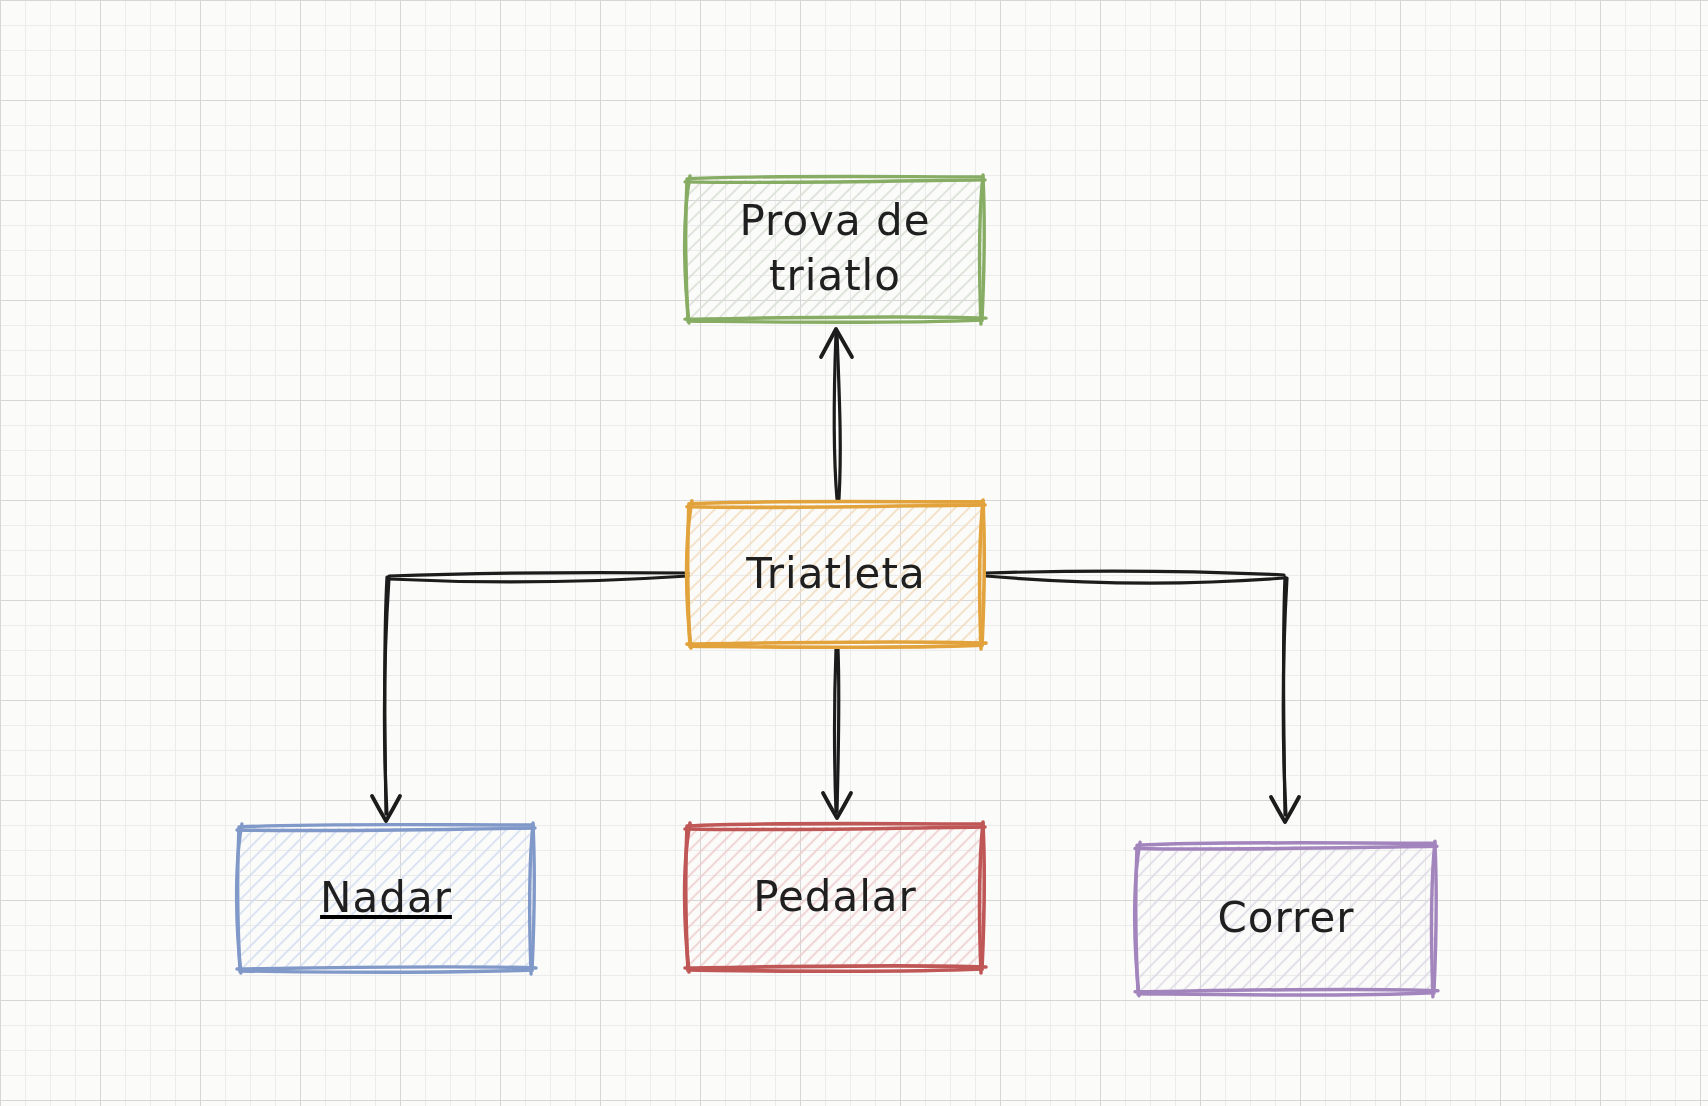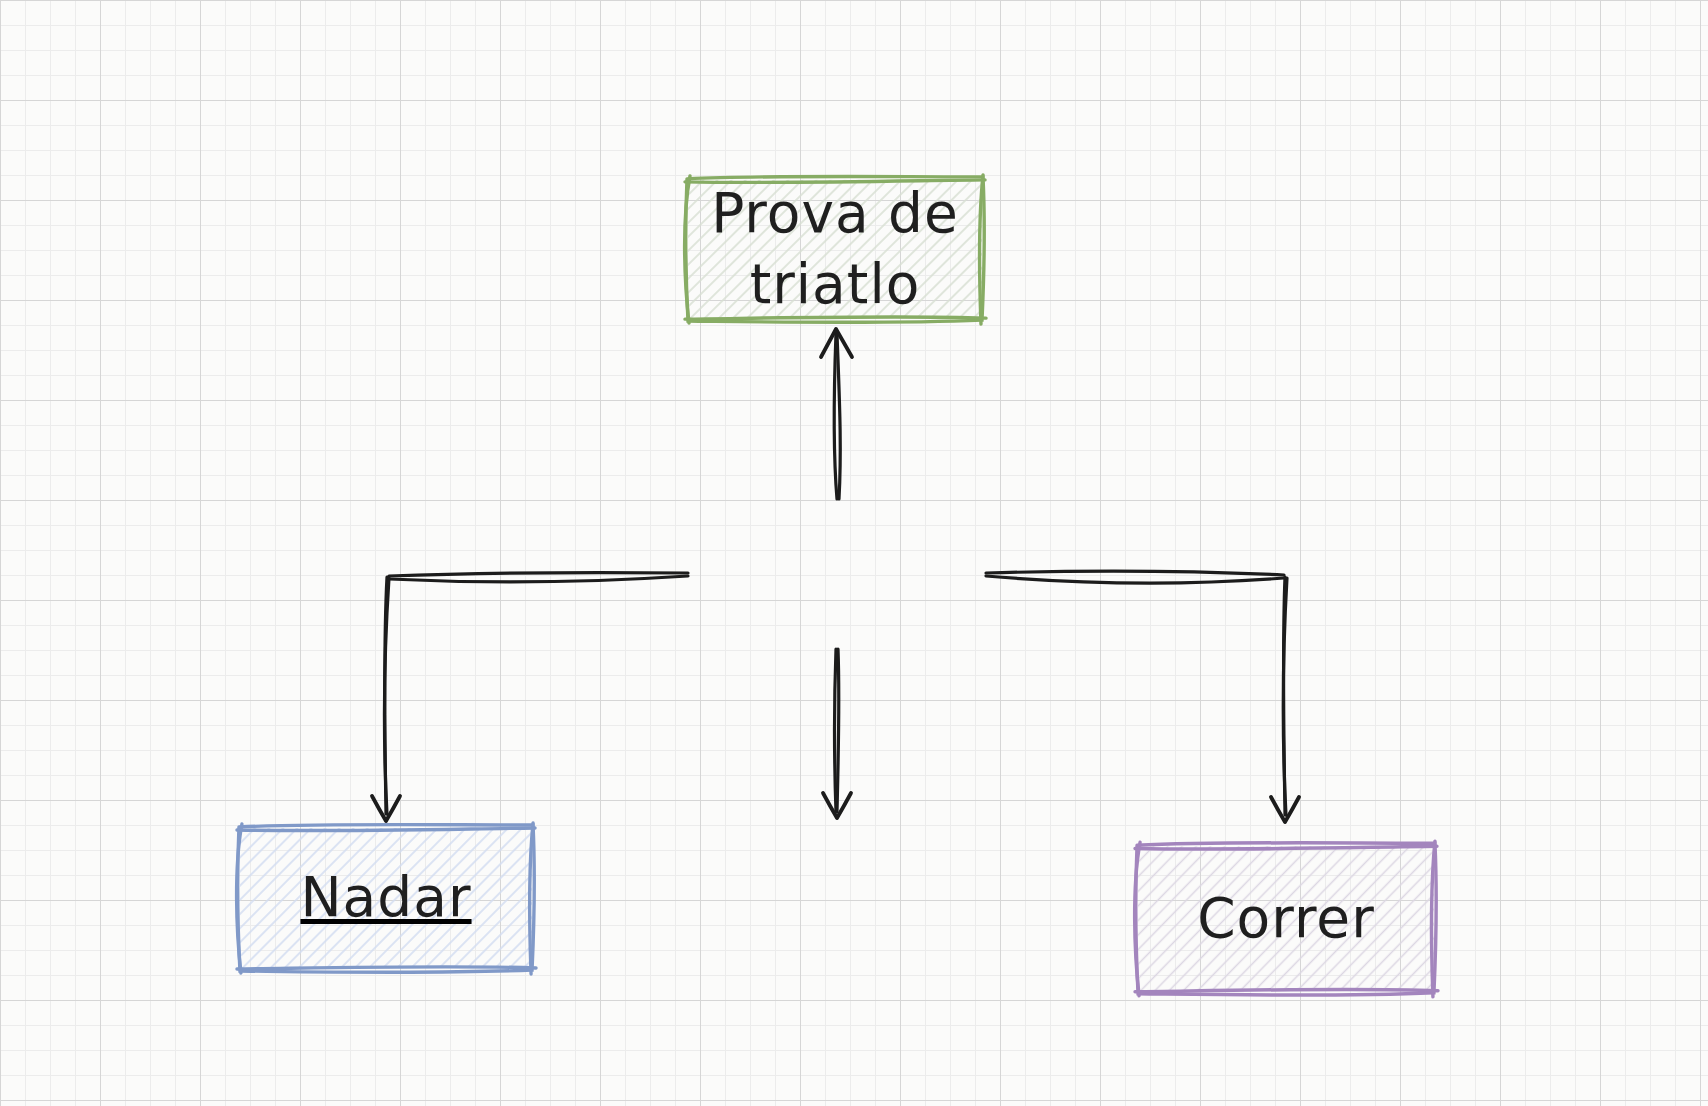--- a/index.html
+++ b/index.html
@@ -42,21 +42,21 @@
     position: absolute;
     left: 0; top: 0;
     width: 100%;
     height: 100%;
   }
   .node-label {
     position: relative;
     z-index: 2;
     text-align: center;
     color: #1f1f1f;
-    font-size: 55px;
+    font-size: 42px;
     letter-spacing: 1px;
     line-height: 1.3;
     padding: 0 28px;
     user-select: none;
   }
   .hidden-defs { position: absolute; width: 0; height: 0; }
 </style>
 </head>
 <body>
 
@@ -113,36 +113,64 @@
         </pattern>
       </defs>
       <rect x="9" y="11" width="294" height="140" fill="url(#hatch-prova)"></rect>
       <g fill="none" stroke-width="3.4" stroke-linecap="round" stroke="#87ac64">
         <use href="#sketchrect"></use>
       </g>
     </svg>
     <div class="node-label">Prova de triatlo</div>
   </div>
 
+  <div class="node" style="left:681px; top:494px; width:310px; height:160px;">
+    <svg class="node-skin" viewBox="0 0 312 162" preserveAspectRatio="none">
+      <defs>
+        <pattern id="hatch-triatleta" width="10" height="10" patternUnits="userSpaceOnUse" patternTransform="rotate(-45)">
+          <line x1="0" y1="5" x2="10" y2="5" stroke-width="1.6" stroke="#f3dcbc"></line>
+        </pattern>
+      </defs>
+      <rect x="9" y="11" width="294" height="140" fill="url(#hatch-triatleta)"></rect>
+      <g fill="none" stroke-width="3.6" stroke-linecap="round" stroke="#e2a33c">
+        <use href="#sketchrect"></use>
+      </g>
+    </svg>
+    <div class="node-label">Triatleta</div>
+  </div>
 
   <div class="node" style="left:231px; top:817px; width:310px; height:162px;text-decoration:underline;">
     <svg class="node-skin" viewBox="0 0 312 162" preserveAspectRatio="none">
       <defs>
         <pattern id="hatch-nadar" width="10" height="10" patternUnits="userSpaceOnUse" patternTransform="rotate(-45)">
           <line x1="0" y1="5" x2="10" y2="5" stroke-width="1.6" stroke="#d3ddf1"></line>
         </pattern>
       </defs>
       <rect x="9" y="11" width="294" height="140" fill="url(#hatch-nadar)"></rect>
       <g fill="none" stroke-width="3.4" stroke-linecap="round" stroke="#8099c8">
         <use href="#sketchrect"></use>
       </g>
     </svg>
     <div class="node-label">Nadar</div>
   </div>
 
+  <div class="node" style="left:679px; top:816px; width:312px; height:162px;">
+    <svg class="node-skin" viewBox="0 0 312 162" preserveAspectRatio="none">
+      <defs>
+        <pattern id="hatch-pedalar" width="9" height="9" patternUnits="userSpaceOnUse" patternTransform="rotate(-45)">
+          <line x1="0" y1="4.5" x2="9" y2="4.5" stroke-width="1.6" stroke="#eecaca"></line>
+        </pattern>
+      </defs>
+      <rect x="9" y="11" width="294" height="140" fill="url(#hatch-pedalar)"></rect>
+      <g fill="none" stroke-width="3.6" stroke-linecap="round" stroke="#bf5756">
+        <use href="#sketchrect"></use>
+      </g>
+    </svg>
+    <div class="node-label">Pedalar</div>
+  </div>
 
   <div class="node" style="left:1129px; top:835px; width:314px; height:167px;">
     <svg class="node-skin" viewBox="0 0 312 162" preserveAspectRatio="none">
       <defs>
         <pattern id="hatch-correr" width="10" height="10" patternUnits="userSpaceOnUse" patternTransform="rotate(-45)">
           <line x1="0" y1="5" x2="10" y2="5" stroke-width="1.5" stroke="#dcd7e3"></line>
         </pattern>
       </defs>
       <rect x="9" y="11" width="294" height="140" fill="url(#hatch-correr)"></rect>
       <g fill="none" stroke-width="3.4" stroke-linecap="round" stroke="#a385bd">

